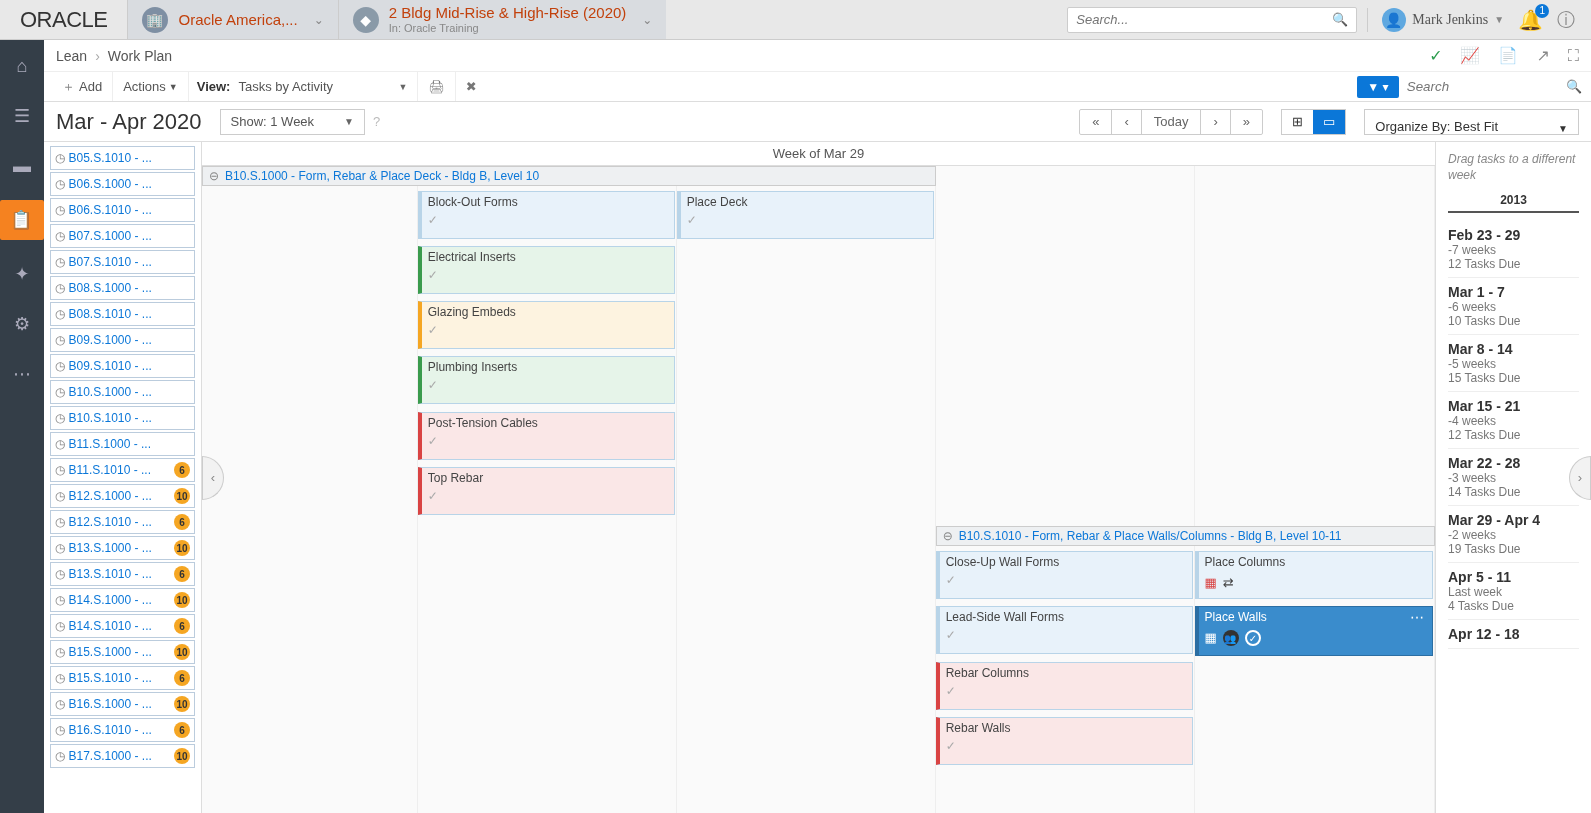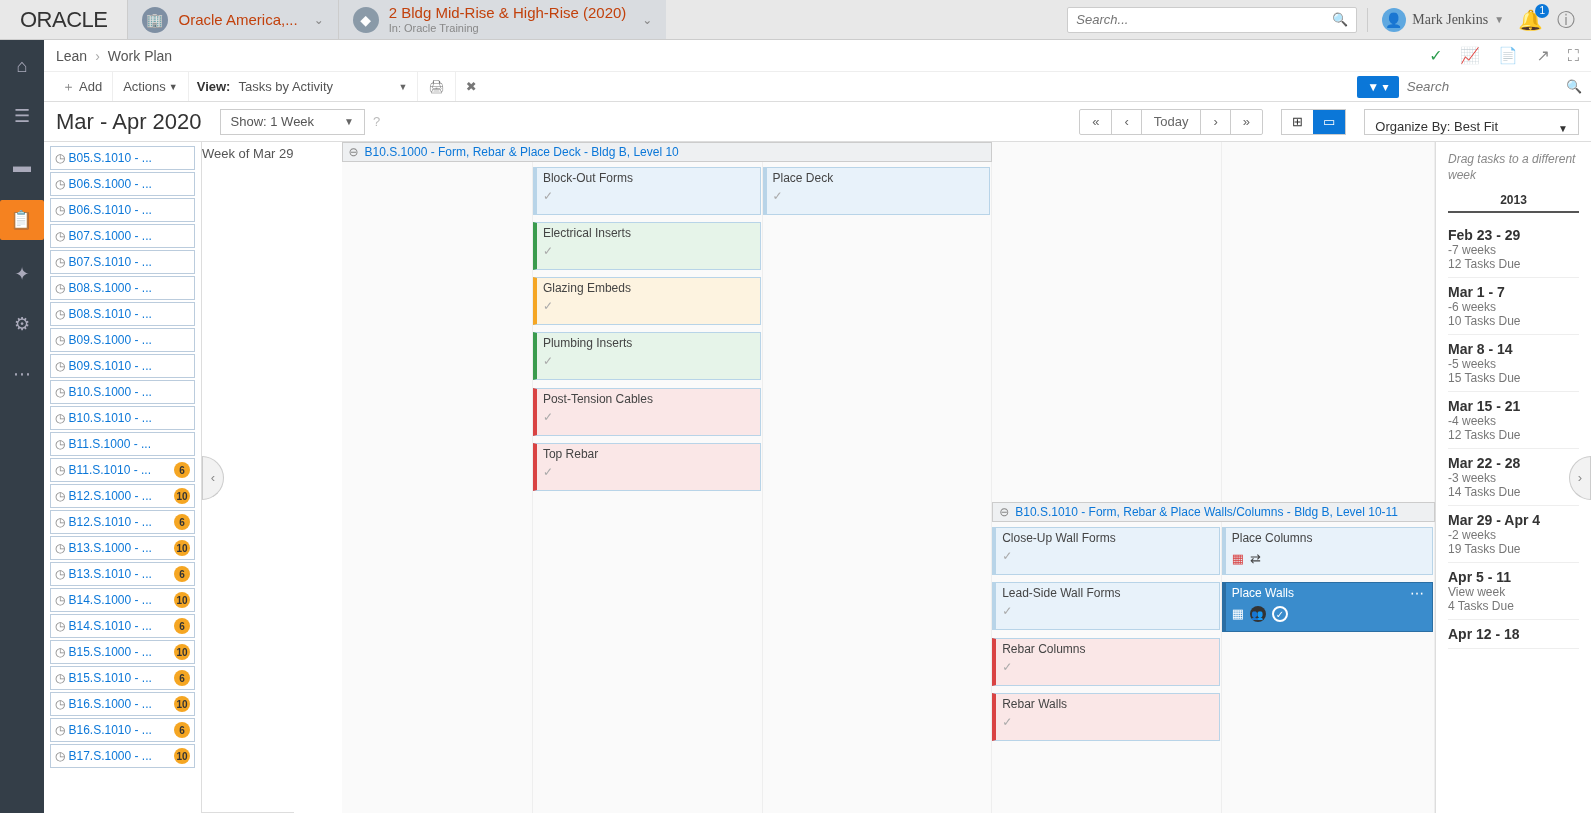--- a/index.html
+++ b/index.html
@@ -76,21 +76,21 @@
 
 
 .task-sidebar { width: 158px; overflow-y: auto; border-right: 1px solid #ddd; padding: 4px 6px; position: relative; }
 .task-sidebar::-webkit-scrollbar { width: 8px; }
 .task-item { border: 1px solid #bcd; height: 24px; margin-bottom: 2px; display: flex; align-items: center; padding: 0 4px; font-size: 12px; cursor: pointer; }
 .task-item .ticon { color: #888; font-size: 12px; margin-right: 3px; }
 .task-item .tcode { color: #0b77d8; flex: 1; white-space: nowrap; overflow: hidden; text-overflow: ellipsis; }
 .task-badge { width: 16px; height: 16px; border-radius: 8px; background: #f5a623; color: #333; font-size: 10px; display: flex; align-items: center; justify-content: center; font-weight: 700; }
 
 
-.calendar-wrap { flex: 1; display: flex; flex-direction: row; border-right: 1px solid #ddd; overflow: hidden; position: relative; gap: 48px; }
+.calendar-wrap { flex: 1; display: flex; flex-direction: column; border-right: 1px solid #ddd; overflow: hidden; position: relative; }
 .calendar-header { text-align: center; font-size: 13px; color: #555; padding: 4px 0; border-bottom: 1px solid #ddd; }
 .day-header-row { display: flex; border-bottom: 1px solid #ccc; }
 .day-header { text-align: center; font-size: 12px; color: #666; padding: 3px 0; border-right: 1px solid #eee; }
 .day-header:last-child { border-right: none; }
 .calendar-body { flex: 1; overflow-y: auto; position: relative; background: #fafafa; }
 .calendar-grid { position: absolute; top: 0; bottom: 0; left: 0; right: 0; display: flex; min-height: 700px; }
 .day-col { border-right: 1px solid #eee; }
 
 .group-bar { background: #eef0f2; border: 1px solid #ccc; padding: 2px 6px; font-size: 12px; display: flex; align-items: center; position: absolute; height: 20px; }
 .group-bar .gicon { color: #888; margin-right: 6px; }
@@ -455,21 +455,21 @@
               <div class="week-sub">-3 weeks</div>
               <div class="week-tasks">14 Tasks Due</div>
             </div>
             <div class="week-block">
               <div class="week-range">Mar 29 - Apr 4</div>
               <div class="week-sub">-2 weeks</div>
               <div class="week-tasks">19 Tasks Due</div>
             </div>
             <div class="week-block">
               <div class="week-range">Apr 5 - 11</div>
-              <div class="week-sub">View week</div>
+              <div class="week-sub">Last week</div>
               <div class="week-tasks">4 Tasks Due</div>
             </div>
             <div class="week-block">
               <div class="week-range">Apr 12 - 18</div>
               <div class="week-sub"></div>
               <div class="week-tasks"></div>
             </div>
           </div>
       </div>
     </div>

